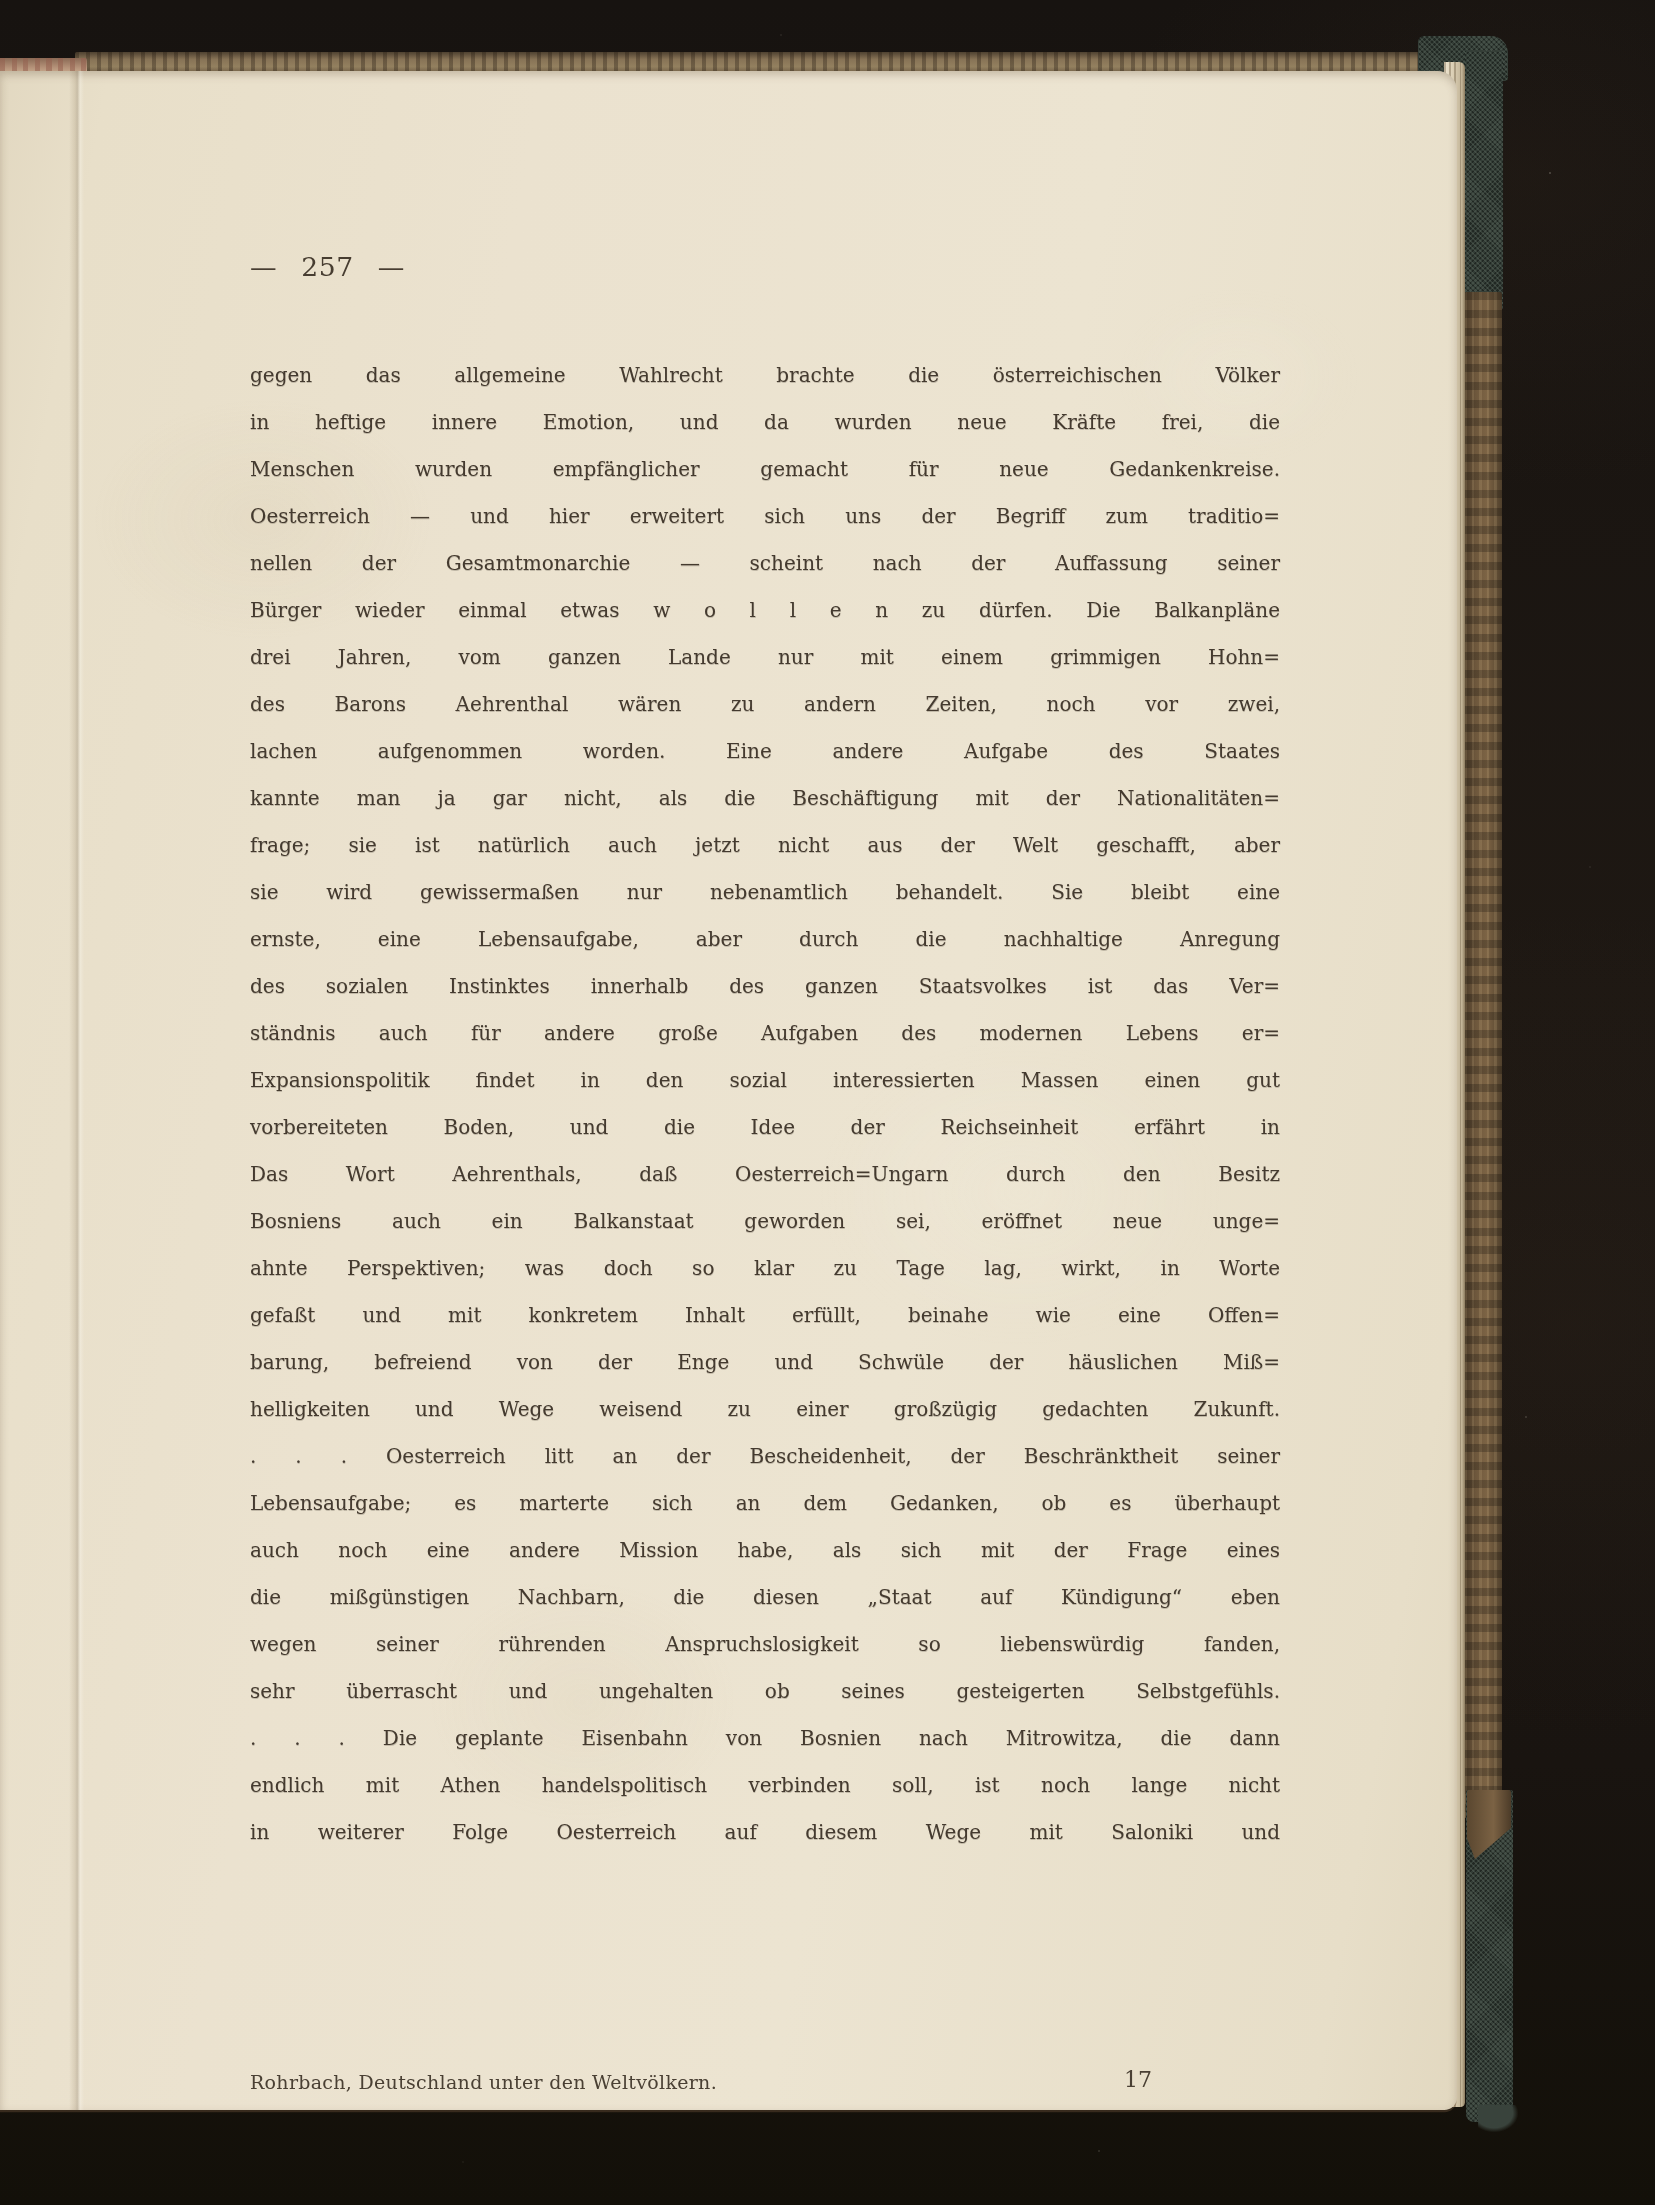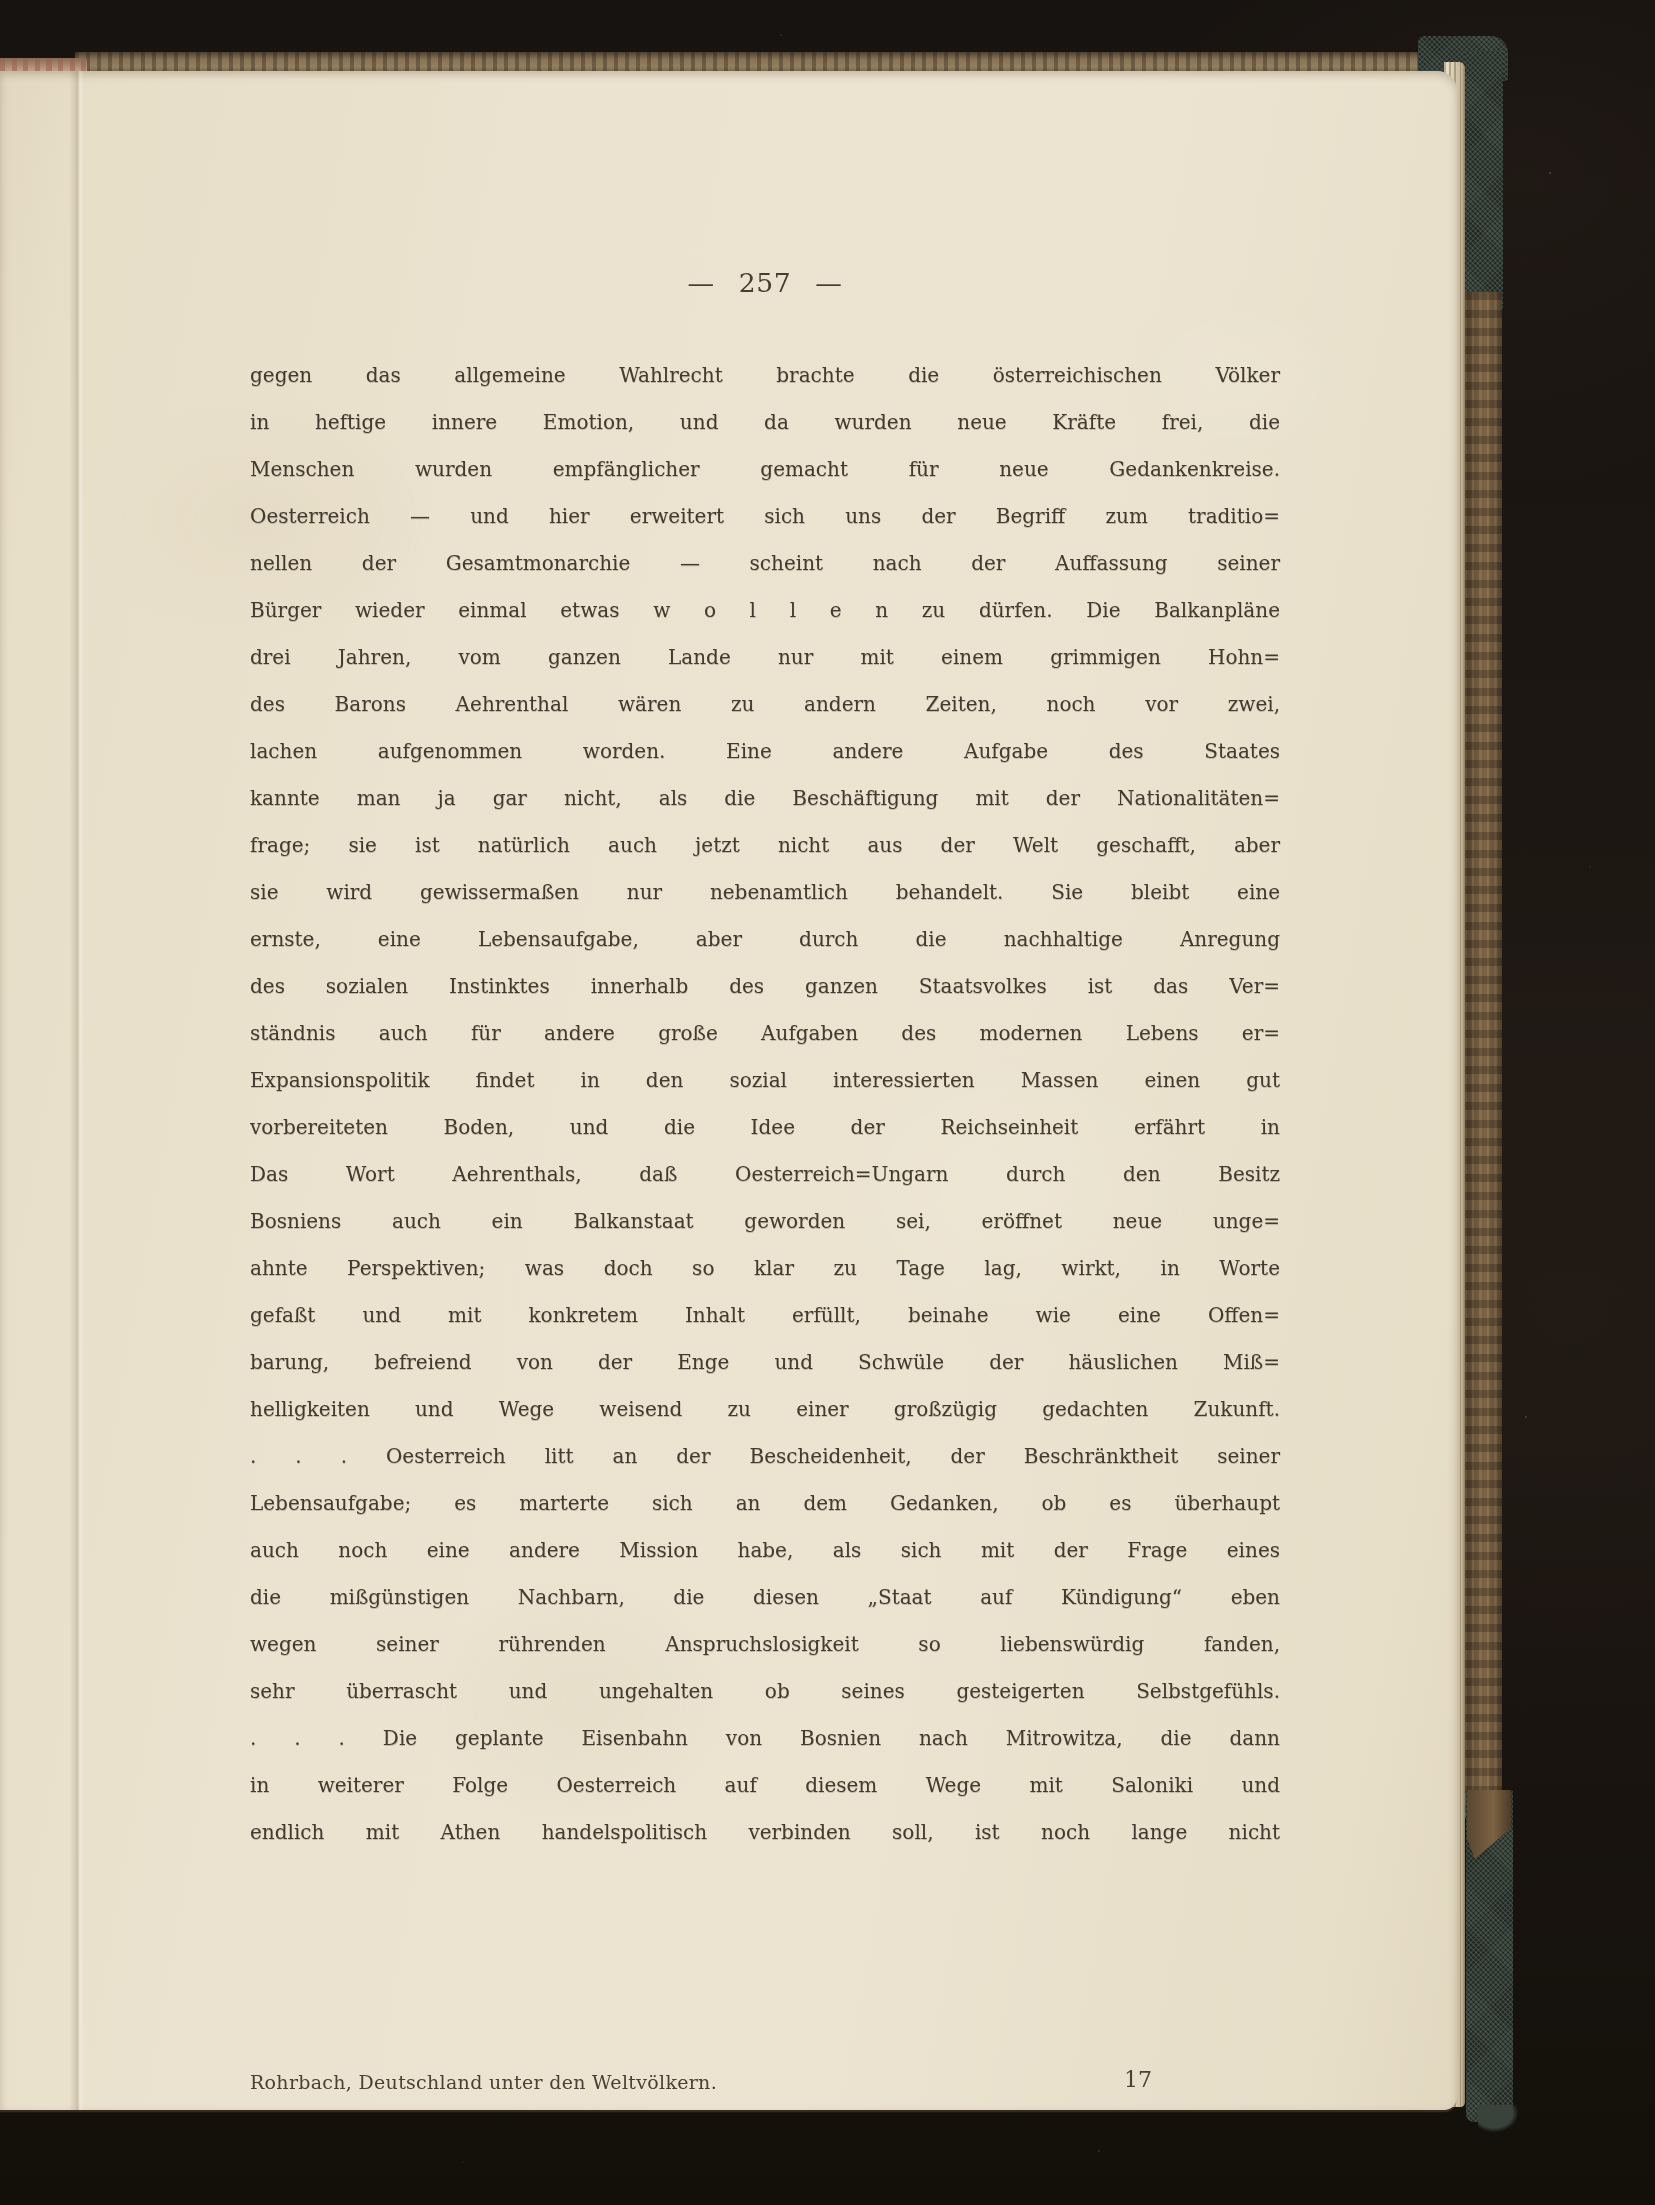--- a/index.html
+++ b/index.html
@@ -101,22 +101,22 @@
       radial-gradient(289px 220px at 70% 55%, rgba(255,252,240,.12), rgba(0,0,0,0) 70%),
       radial-gradient(220px 173px at 40% 80%, rgba(196,178,142,.09), rgba(0,0,0,0) 70%),
       radial-gradient(173px 127px at 85% 15%, rgba(255,252,240,.10), rgba(0,0,0,0) 70%);
   }
   .page-crease{
     position:absolute;left:69px;top:0;width:15px;height:100%;
     background:linear-gradient(90deg, rgba(125,103,70,0) 0%, rgba(125,103,70,.16) 40%, rgba(90,72,48,.22) 55%, rgba(255,255,250,.28) 74%, rgba(125,103,70,0) 100%);
   }
   
   .page-number{
-    position:absolute;left:250px;top:196px;width:1030px;
-    text-align:center;font-size:26.6px;color:#473d31;
+    position:absolute;left:250px;top:180px;width:1030px;
+    font-size:26.6px;color:#473d31;
     word-spacing:15px;letter-spacing:0.6px;
   }
   .body-text{
     position:absolute;left:250px;top:281px;width:1030px;
     font-size:20px;line-height:47px;color:#443a2f;
   }
   .text-line{
     text-align:justify;text-align-last:justify;
     white-space:nowrap;height:47px;
     text-shadow:0.3px 0.5px 0 rgba(68,58,47,.25);
@@ -175,21 +175,21 @@
       <div class="text-line">gefaßt und mit konkretem Inhalt erfüllt, beinahe wie eine Offen=</div>
       <div class="text-line">barung, befreiend von der Enge und Schwüle der häuslichen Miß=</div>
       <div class="text-line">helligkeiten und Wege weisend zu einer großzügig gedachten Zukunft.</div>
       <div class="text-line">. . . Oesterreich litt an der Bescheidenheit, der Beschränktheit seiner</div>
       <div class="text-line">Lebensaufgabe; es marterte sich an dem Gedanken, ob es überhaupt</div>
       <div class="text-line">auch noch eine andere Mission habe, als sich mit der Frage eines</div>
       <div class="text-line">die mißgünstigen Nachbarn, die diesen „Staat auf Kündigung“ eben</div>
       <div class="text-line">wegen seiner rührenden Anspruchslosigkeit so liebenswürdig fanden,</div>
       <div class="text-line">sehr überrascht und ungehalten ob seines gesteigerten Selbstgefühls.</div>
       <div class="text-line">. . . Die geplante Eisenbahn von Bosnien nach Mitrowitza, die dann</div>
+      <div class="text-line">endlich mit Athen handelspolitisch verbinden soll, ist noch lange nicht</div>
       <div class="text-line">in weiterer Folge Oesterreich auf diesem Wege mit Saloniki und</div>
-      <div class="text-line">endlich mit Athen handelspolitisch verbinden soll, ist noch lange nicht</div>
     </div>
   <div class="footer">
     <span class="footer-imprint">Rohrbach, Deutschland unter den Weltvölkern.</span>
     <span class="footer-page-index">17</span>
   </div>
 </div>
 
 
 </body></html>

